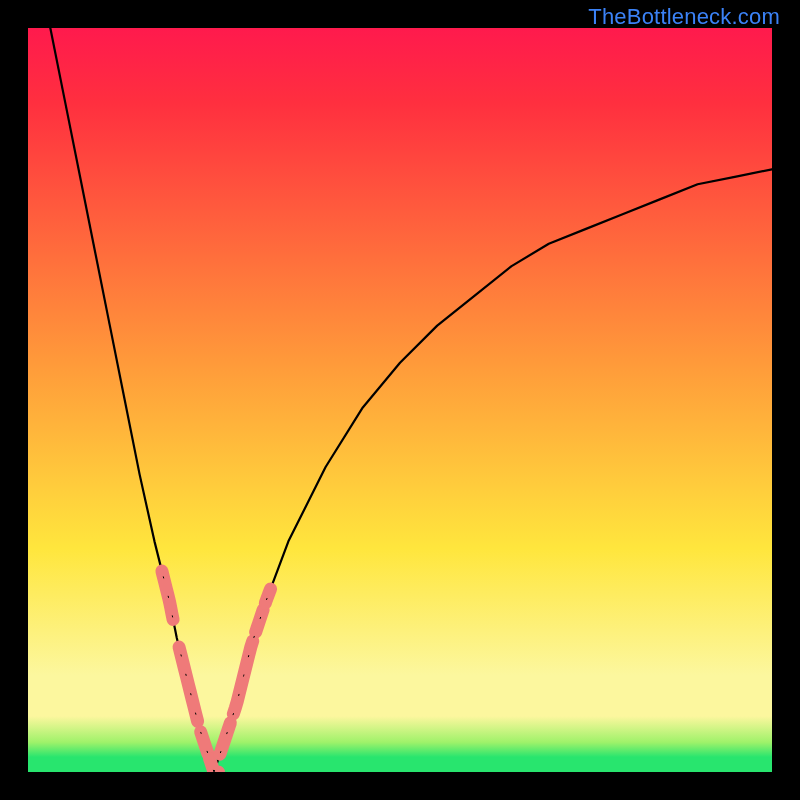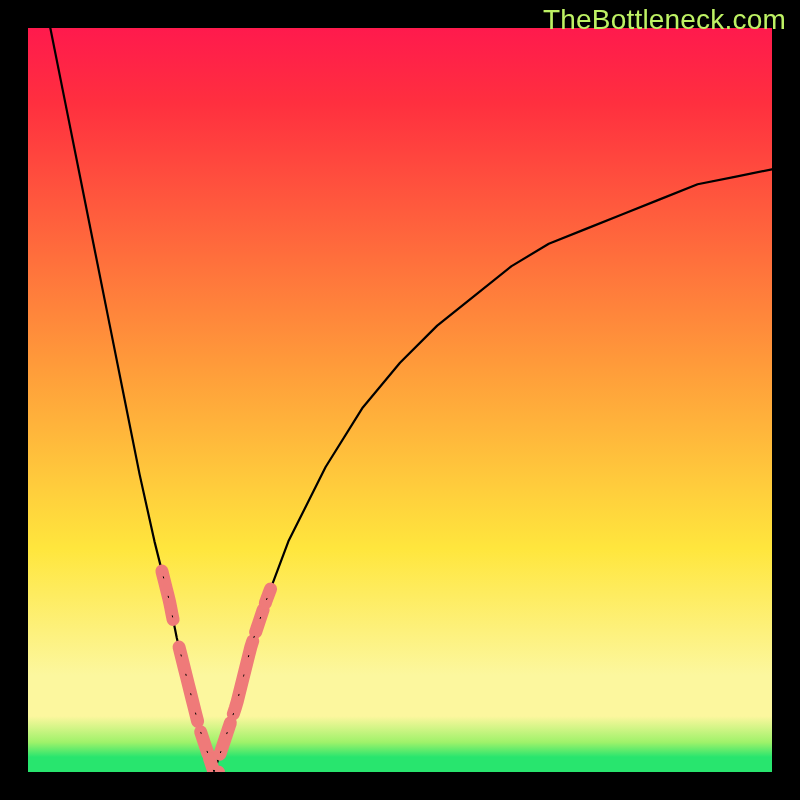--- a/index.html
+++ b/index.html
@@ -49,23 +49,23 @@
   .curve {
     fill: none;
     stroke: #000;
     stroke-width: 2.2;
     stroke-linecap: round;
     stroke-linejoin: round;
   }
   #watermark {
     position: absolute;
     top: 4px;
-    right: 14px;
-    color: #bef264;
-    font-size: 28px;
+    right: 20px;
+    color: #3b82f6;
+    font-size: 22px;
     font-weight: 500;
     letter-spacing: 0.2px;
     user-select: none;
   }
   :root {
     --c-red-top: #ff1a4d;
     --c-red: #ff2f3f;
     --c-orange: #ff9a3a;
     --c-yellow: #ffe63d;
     --c-pale-yellow: #fcf79e;

